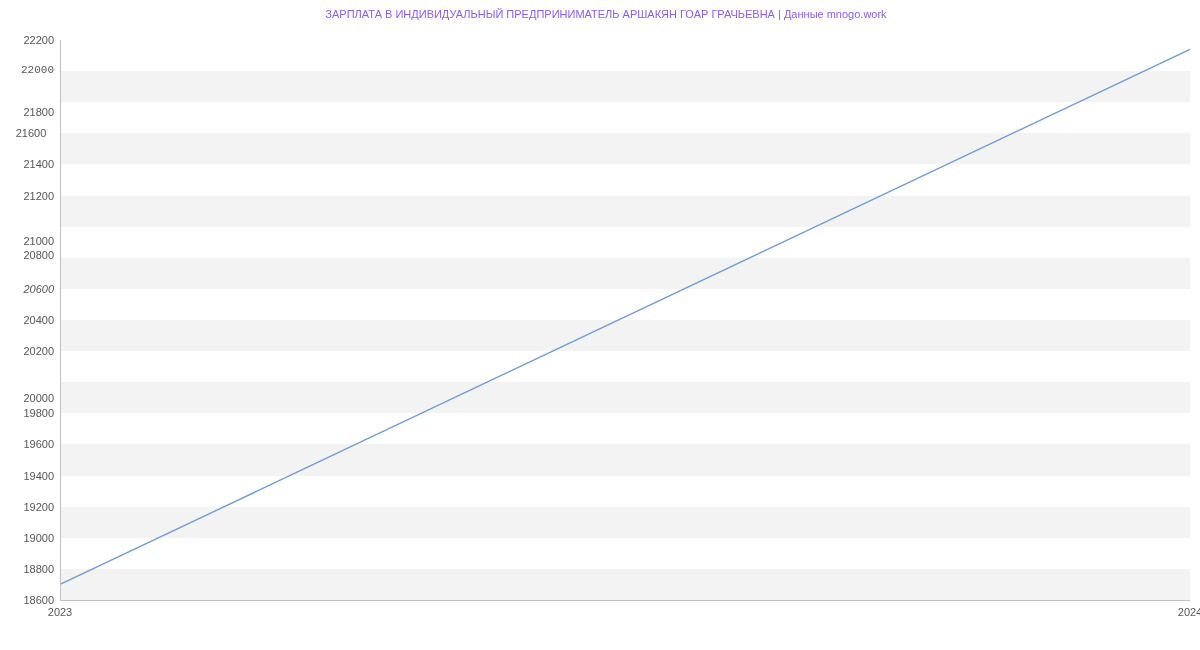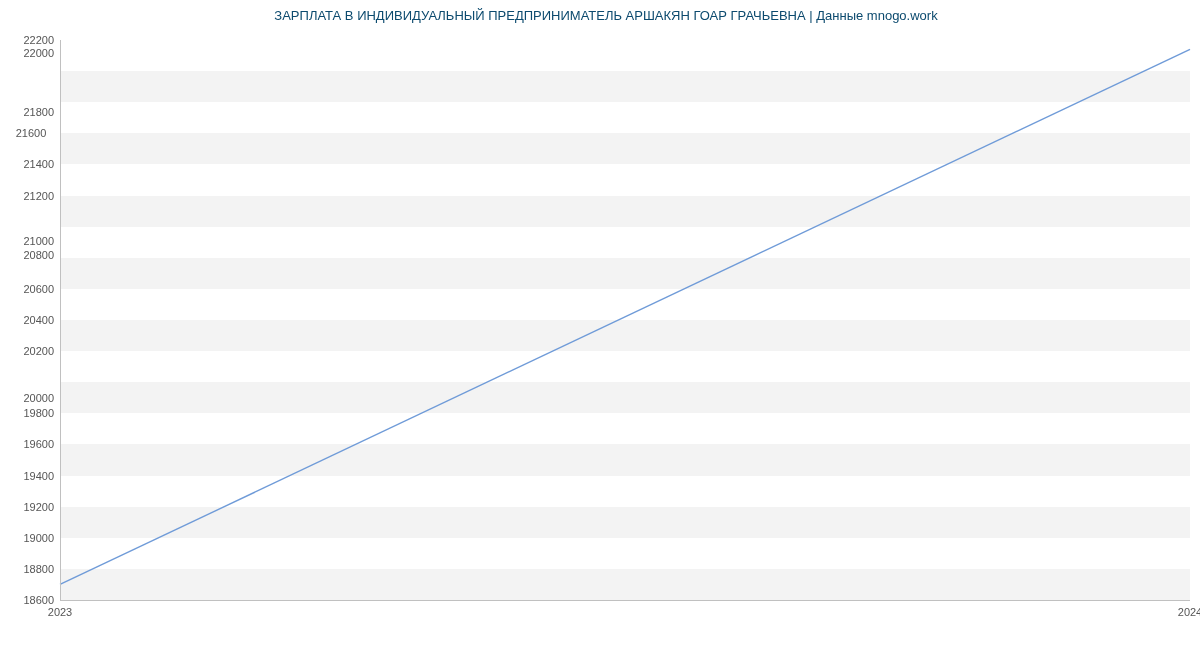--- a/index.html
+++ b/index.html
@@ -15,22 +15,22 @@
     position: relative;
     width: 1200px;
     height: 650px;
   }
   .chart-title {
     position: absolute;
     top: 8px;
     left: 12px;
     right: 0;
     text-align: center;
-    font-size: 13px;
-    color: #0c4a6e;
+    font-size: 11px;
+    color: #8b5cf6;
     font-weight: normal;
   }
   .plot-area {
     position: absolute;
     left: 60px;
     top: 40px;
     width: 1130px;
     height: 560px;
   }
   .grid-band {
@@ -90,26 +90,26 @@
 <div class="y-tick-label" style="top: 600px;">18600</div>
     <div class="y-tick-label" style="top: 568.889px;">18800</div>
     <div class="y-tick-label" style="top: 537.778px;">19000</div>
     <div class="y-tick-label" style="top: 506.667px;">19200</div>
     <div class="y-tick-label" style="top: 475.556px;">19400</div>
     <div class="y-tick-label" style="top: 444.444px;">19600</div>
     <div class="y-tick-label" style="top: 413.333px;">19800</div>
     <div class="y-tick-label" style="top: 362px; margin-top: 36px;">20000</div>
     <div class="y-tick-label" style="top: 351.111px;">20200</div>
     <div class="y-tick-label" style="top: 320px;">20400</div>
-    <div class="y-tick-label" style="top: 288.889px;">20600</div>
+    <div class="y-tick-label" style="top: 288.889px; font-style: italic;">20600</div>
     <div class="y-tick-label" style="top: 255px;">20800</div>
     <div class="y-tick-label" style="top: 241px;">21000</div>
     <div class="y-tick-label" style="top: 195.556px;">21200</div>
     <div class="y-tick-label" style="top: 164.444px;">21400</div>
     <div class="y-tick-label" style="top: 133.333px; text-align: center;">21600</div>
     <div class="y-tick-label" style="top: 112px;">21800</div>
-    <div class="y-tick-label" style="top: 53px;">22000</div>
+    <div class="y-tick-label" style="top: 70px; font-family: Liberation Mono, monospace;">22000</div>
     <div class="y-tick-label" style="top: 40px;">22200</div>
     <div class="x-tick-label" style="left: 60px;">2023</div>
     <div class="x-tick-label" style="left: 1190px;">2024</div>
     <div class="axis-line" style="left: 60px; top: 40px; width: 1px; height: 560px;"></div>
     <div class="axis-line" style="left: 60px; top: 600px; width: 1130px; height: 1px;"></div>
   </div>
 
 </body></html>

